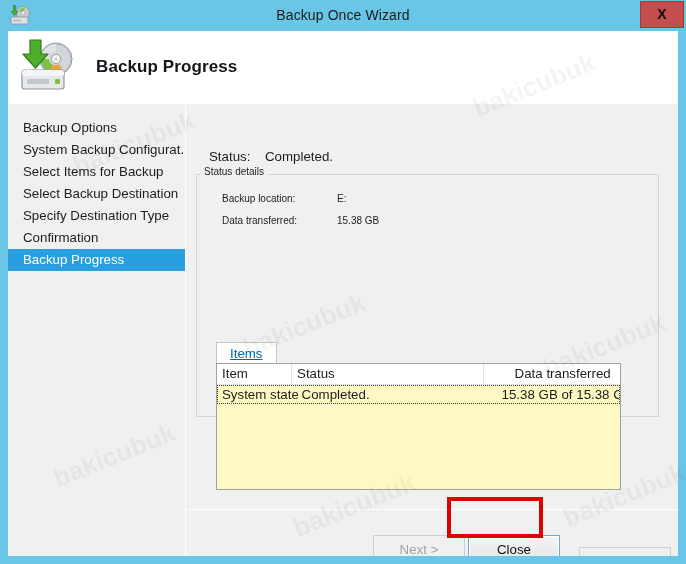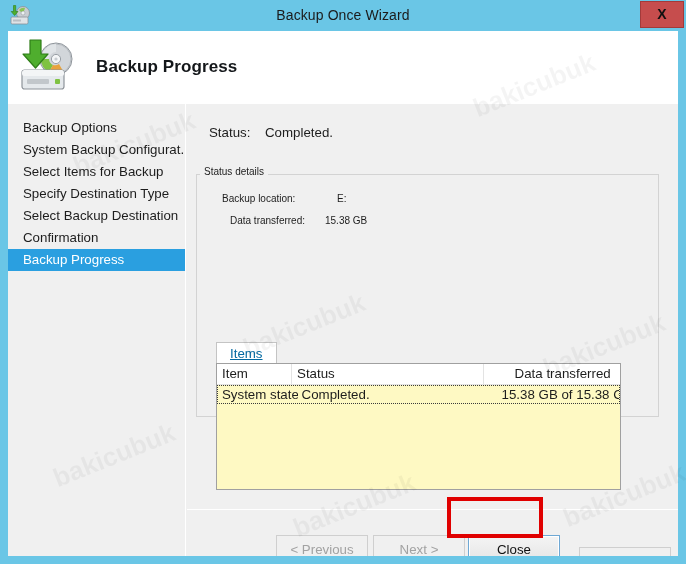--- a/index.html
+++ b/index.html
@@ -128,21 +128,21 @@
     background: #f0f0f0;
   }
 
   #status-line {
     position: absolute;
     left: 22px; top: 21px;
     font-size: 13.3px;
     color: #1d1d1d;
     white-space: nowrap;
   }
-  #status-label { display: inline-block; width: 56px; }
+  #status-label { display: inline-block; width: 56px; margin-top: 24px; }
   #status-value { display: inline-block; }
 
   
   #groupbox {
     position: absolute;
     left: 9px; top: 70px;
     width: 463px;
     height: 243px;
     border: 1px solid #d3d3d3;
     box-sizing: border-box;
@@ -337,39 +337,39 @@
           <path d="M14 3 L14 17 L7 17 L19.5 31 L32 17 L25 17 L25 3 Z" fill="#4fae2e" stroke="#2f7d18" stroke-width="1.2" stroke-linejoin="round"></path>
         </svg>
       </div>
       <div id="header-title">Backup Progress</div>
     </div>
 
     <div id="sidebar">
       <div class="nav-item">Backup Options</div>
       <div class="nav-item">System Backup Configurat...</div>
       <div class="nav-item">Select Items for Backup</div>
+      <div class="nav-item">Select Backup Destination</div>
       <div class="nav-item">Specify Destination Type</div>
-      <div class="nav-item">Select Backup Destination</div>
       <div class="nav-item">Confirmation</div>
       <div class="nav-item selected">Backup Progress</div>
     </div>
 
     <div id="main">
 
       <div id="status-line">
         <span id="status-label">Status:</span><span id="status-value">Completed.</span>
       </div>
 
       <div id="groupbox"></div>
       <div id="groupbox-legend">Status details</div>
 
       <div class="detail-row" style="left:35px; top:89px;">
         <span class="detail-label">Backup location:</span><span>E:</span>
       </div>
-      <div class="detail-row" style="left:23px; top:111px;text-align:center;">
+      <div class="detail-row" style="left:35px; top:111px;">
         <span class="detail-label">Data transferred:</span><span>15.38 GB</span>
       </div>
 
       <div id="tabstrip">
         <div id="tab-items">Items</div>
       </div>
 
       <div id="listview">
         <div id="listheader">
           <div class="col col-item sep">Item</div>
@@ -380,21 +380,20 @@
           <div class="cell cell-item">System state</div>
           <div class="cell cell-status">Completed.</div>
           <div class="cell cell-data">15.38 GB of 15.38 GB</div>
         </div>
       </div>
 
     </div>
 
     <div id="footer-sep"></div>
     <div id="buttons">
-      <button class="btn" id="btn-previous" disabled="">&lt; Previous</button>
       <button class="btn" id="btn-next" disabled="">Next &gt;</button>
       <button class="btn enabled" id="btn-close">Close</button>
       <button class="btn" id="btn-cancel" disabled="">Cancel</button>
     </div>
 
   </div>
 
   <div id="red-highlight"></div>
 
   <div class="wm" style="left:70px;  top:128px;">bakicubuk</div>

